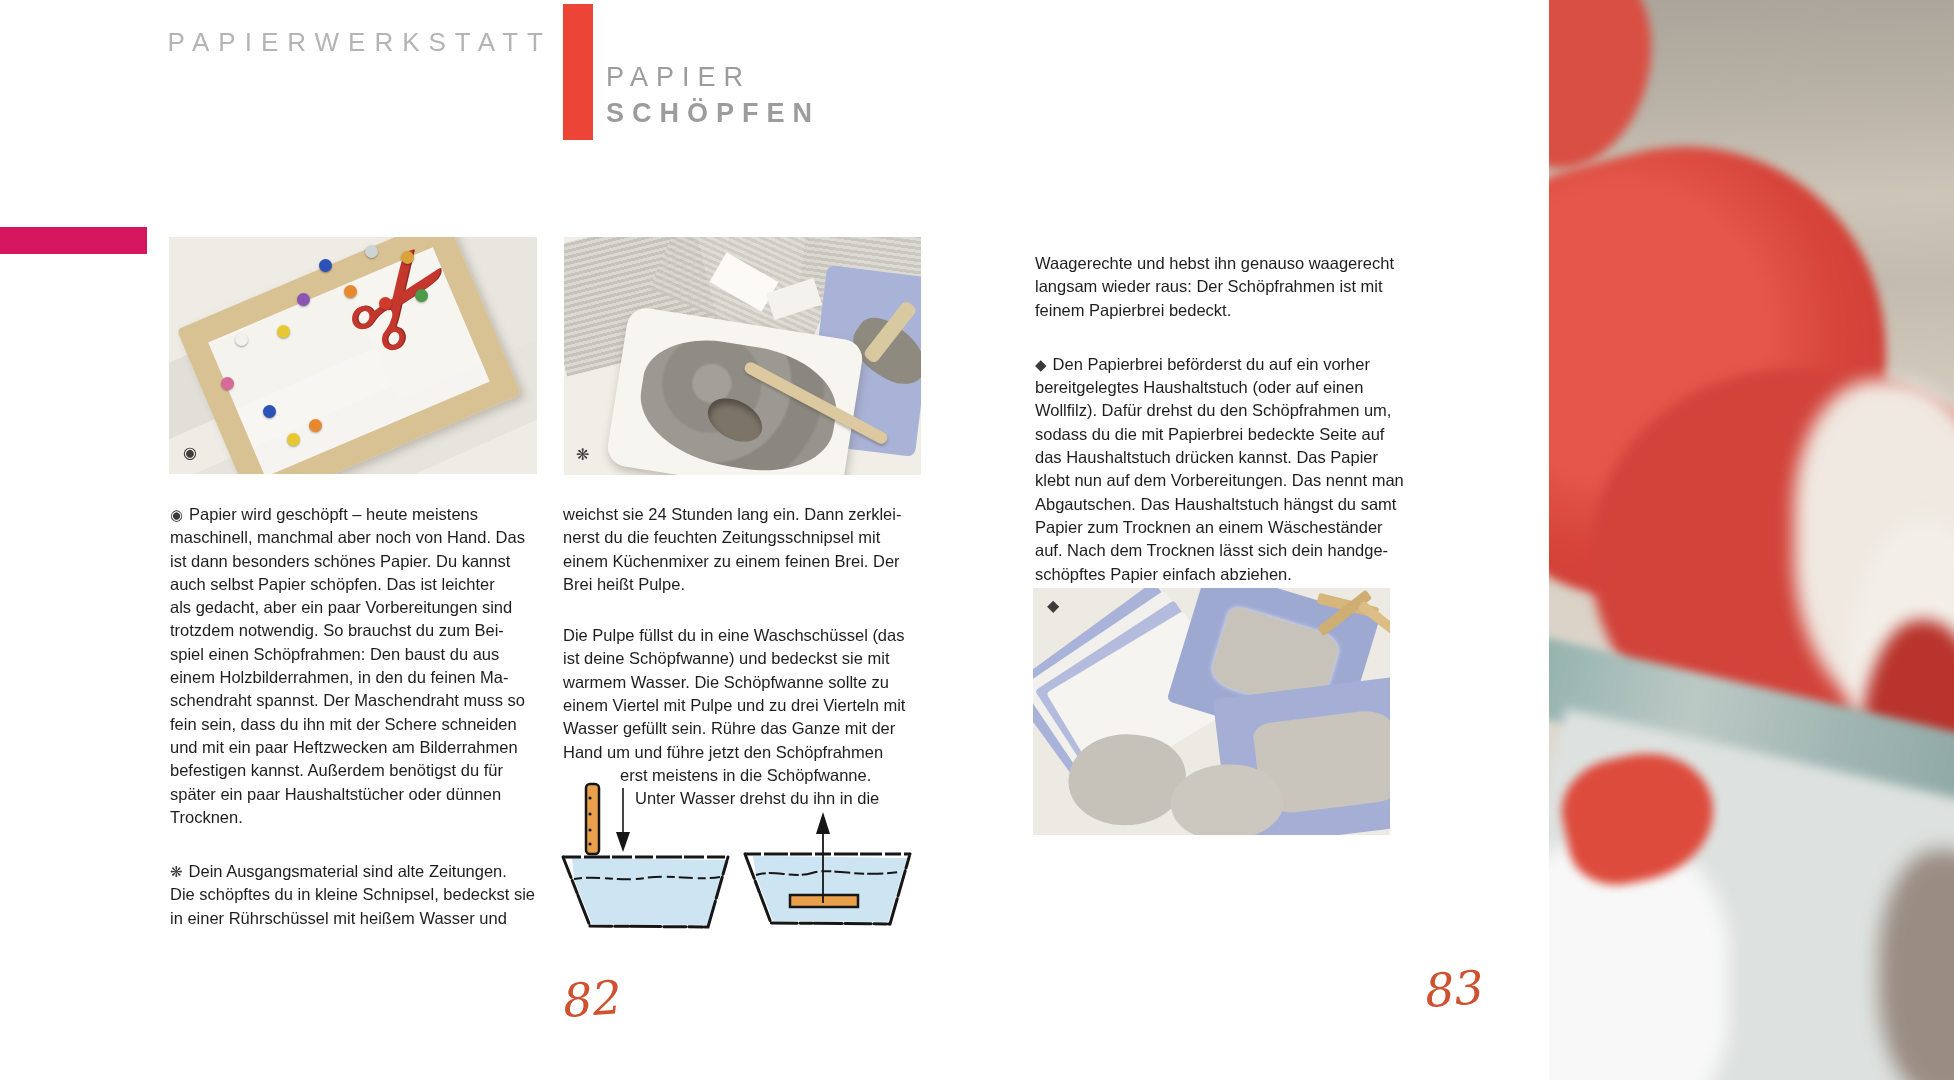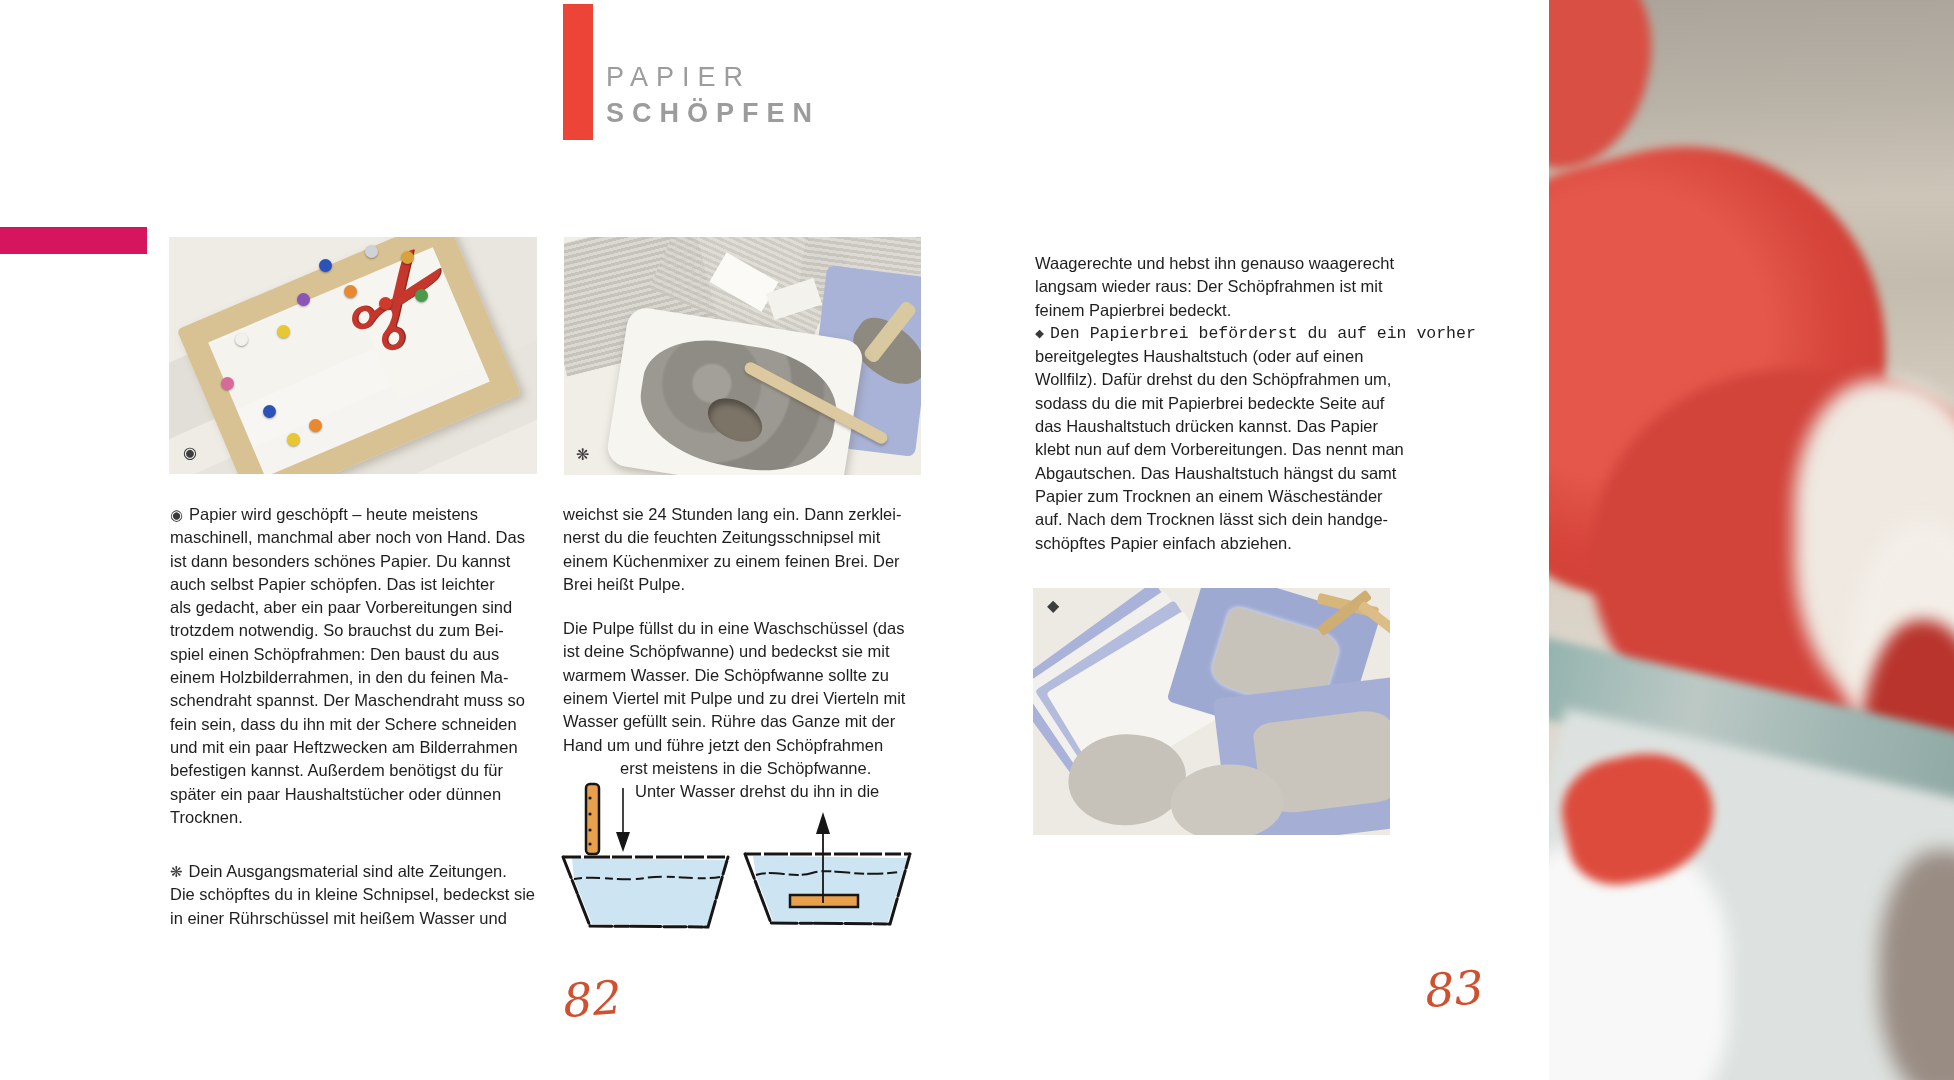--- a/index.html
+++ b/index.html
@@ -21,20 +21,21 @@
   .news{background:repeating-linear-gradient(0deg,#c6c3bd 0 3px,#dbd8d2 3px 6px);}
   .blob{position:absolute;}
   .line .ind1{display:inline-block;width:57px;}
   .line .ind2{display:inline-block;width:72px;}
 </style>
 </head>
 <body>
 
 <div id="canvas">
 
+  <div class="abs kicker" style="left:160px;top:27px;width:392px;text-align:right;">PAPIERWERKSTATT</div>
   <div class="abs redbar" style="left:563px;top:4px;width:30px;height:136px;"></div>
   <div class="abs title" style="left:606px;top:62px;">PAPIER</div>
   <div class="abs title" style="left:606px;top:98px;font-weight:bold;">SCHÖPFEN</div>
 
   <div class="abs pinkbar" style="left:0;top:227px;width:147px;height:27px;"></div>
 
   <div class="photo" style="left:169px;top:237px;width:368px;height:237px;background:#efece6;">
     <div class="abs" style="left:-60px;top:40px;width:520px;height:70px;background:#e2dfd8;transform:rotate(-24deg);"></div>
     <div class="abs" style="left:-40px;top:150px;width:540px;height:90px;background:#e7e4dd;transform:rotate(-24deg);"></div>
     <div class="abs" style="left:190px;top:-20px;width:200px;height:150px;background:#e9e6e0;transform:rotate(-24deg);"></div>
@@ -107,35 +108,35 @@
     <div class="line" style="margin-top:31px;"><span class="marker">❋</span><span>Dein Ausgangsmaterial sind alte Zeitungen.</span></div>
     <div class="line">Die schöpftes du in kleine Schnipsel, bedeckst sie</div>
     <div class="line">in einer Rührschüssel mit heißem Wasser und</div>
   </div>
 
   <div class="col" style="left:563px;top:503px;">
     <div class="line">weichst sie 24 Stunden lang ein. Dann zerklei-</div>
     <div class="line">nerst du die feuchten Zeitungsschnipsel mit</div>
     <div class="line">einem Küchenmixer zu einem feinen Brei. Der</div>
     <div class="line">Brei heißt Pulpe.</div>
-    <div class="line" style="margin-top:21px;">Die Pulpe füllst du in eine Waschschüssel (das</div>
+    <div class="line" style="margin-top:28px;">Die Pulpe füllst du in eine Waschschüssel (das</div>
     <div class="line">ist deine Schöpfwanne) und bedeckst sie mit</div>
     <div class="line">warmem Wasser. Die Schöpfwanne sollte zu</div>
     <div class="line">einem Viertel mit Pulpe und zu drei Vierteln mit</div>
     <div class="line">Wasser gefüllt sein. Rühre das Ganze mit der</div>
     <div class="line">Hand um und führe jetzt den Schöpfrahmen</div>
     <div class="line"><span class="ind1"></span><span>erst meistens in die Schöpfwanne.</span></div>
     <div class="line"><span class="ind2"></span><span>Unter Wasser drehst du ihn in die</span></div>
   </div>
 
   <div class="col" style="left:1035px;top:252px;">
     <div class="line">Waagerechte und hebst ihn genauso waagerecht</div>
     <div class="line">langsam wieder raus: Der Schöpfrahmen ist mit</div>
     <div class="line">feinem Papierbrei bedeckt.</div>
-    <div class="line" style="font-family:Liberation Mono, monospace;"><span class="marker">◆</span><span>Den Papierbrei beförderst du auf ein vorher</span></div>
+    <div class="line" style="margin-top:31px;"><span class="marker">◆</span><span>Den Papierbrei beförderst du auf ein vorher</span></div>
     <div class="line">bereitgelegtes Haushaltstuch (oder auf einen</div>
     <div class="line">Wollfilz). Dafür drehst du den Schöpfrahmen um,</div>
     <div class="line">sodass du die mit Papierbrei bedeckte Seite auf</div>
     <div class="line">das Haushaltstuch drücken kannst. Das Papier</div>
     <div class="line">klebt nun auf dem Vorbereitungen. Das nennt man</div>
     <div class="line">Abgautschen. Das Haushaltstuch hängst du samt</div>
     <div class="line">Papier zum Trocknen an einem Wäscheständer</div>
     <div class="line">auf. Nach dem Trocknen lässt sich dein handge-</div>
     <div class="line">schöpftes Papier einfach abziehen.</div>
   </div>

